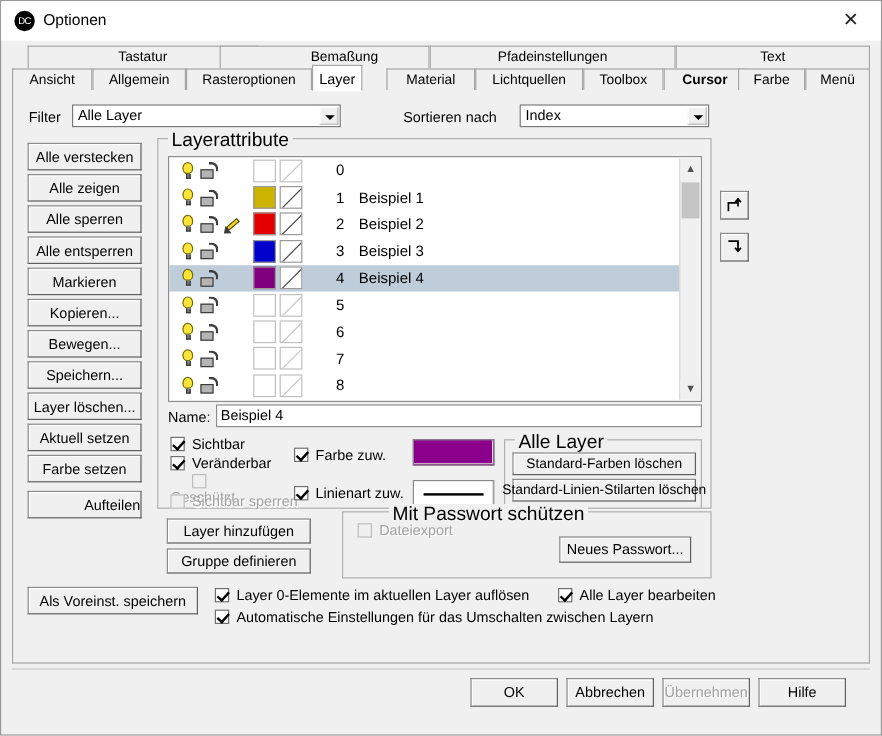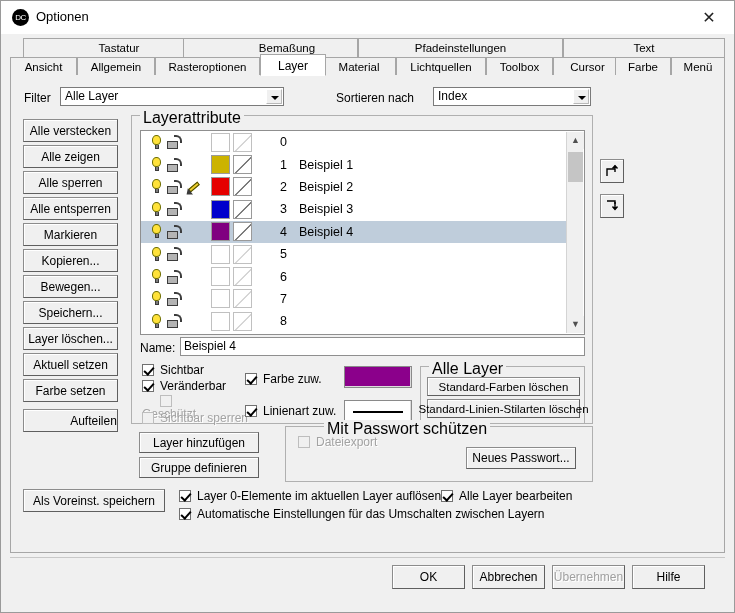--- a/index.html
+++ b/index.html
@@ -158,25 +158,25 @@
     <div class="tabrow top">
       <div class="tab" style="left:0px;width:192px;">Tastatur</div>
       <div class="tab" style="left:160px;width:175px;padding-left:33px;">Bemaßung</div>
       <div class="tab" style="left:335px;width:205px;">Pfadeinstellungen</div>
       <div class="tab" style="left:540px;width:162px;">Text</div>
     </div>
     <div class="tabrow bottom">
       <div class="tab" style="left:0px;width:67px;">Ansicht</div>
       <div class="tab" style="left:67px;width:78px;">Allgemein</div>
       <div class="tab" style="left:145px;width:105px;">Rasteroptionen</div>
-      <div class="tab selected" style="left:250px;width:66px;">Layer</div>
+      <div class="tab selected" style="left:250px;width:42px;">Layer</div>
       <div class="tab" style="left:312px;width:74px;">Material</div>
       <div class="tab" style="left:386px;width:90px;">Lichtquellen</div>
       <div class="tab" style="left:476px;width:67px;">Toolbox</div>
-      <div class="tab" style="left:543px;width:69px;">Cursor</div>
+      <div class="tab" style="left:543px;width:69px;font-weight:bold;">Cursor</div>
       <div class="tab" style="left:605px;width:56px;">Farbe</div>
       <div class="tab" style="left:661px;width:54px;">Menü</div>
     </div>
   </div>
 
   <div class="tabpanel-top">
 
     <div class="lbl" style="left:13px;top:16px;">Filter</div>
     <div class="combo" style="left:49px;top:12px;width:224px;">
       <span>Alle Layer</span>
@@ -461,21 +461,21 @@
     <div class="btn" style="left:12px;top:414px;width:142px;height:23px;">Als Voreinst. speichern</div>
 
     <div class="cb checked" style="left:168px;top:414px;">
       <span class="box"></span>
       <span>Layer 0-Elemente im aktuellen Layer auflösen</span>
     </div>
     <div class="cb checked" style="left:168px;top:432px;">
       <span class="box"></span>
       <span>Automatische Einstellungen für das Umschalten zwischen Layern</span>
     </div>
-    <div class="cb checked" style="left:430px;top:414px;">
+    <div class="cb checked" style="left:454px;top:414px;">
       <span class="box"></span>
       <span>Alle Layer bearbeiten</span>
     </div>
   </div>
 
   <div class="sep" style="left:9px;top:556px;width:715px;"></div>
   <div class="btn" style="left:391px;top:564px;width:73px;height:24px;">OK</div>
   <div class="btn" style="left:471px;top:564px;width:73px;height:24px;">Abbrechen</div>
   <div class="btn disabled" style="left:551px;top:564px;width:73px;height:24px;">Übernehmen</div>
   <div class="btn" style="left:631px;top:564px;width:73px;height:24px;">Hilfe</div>

